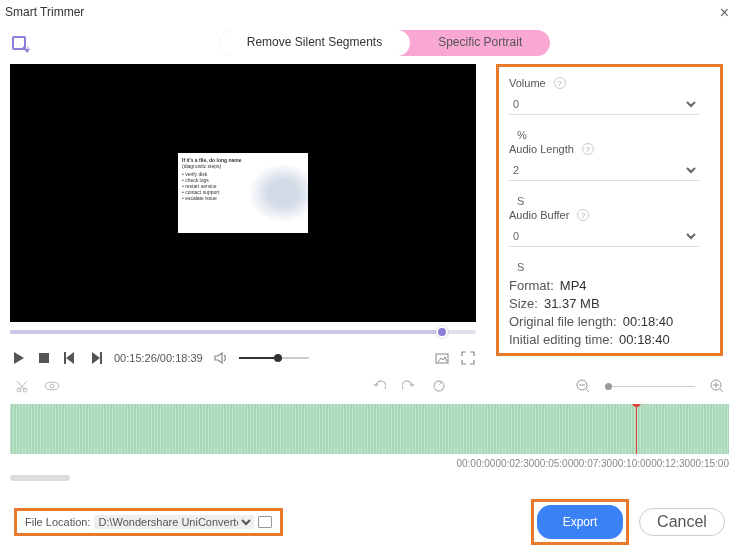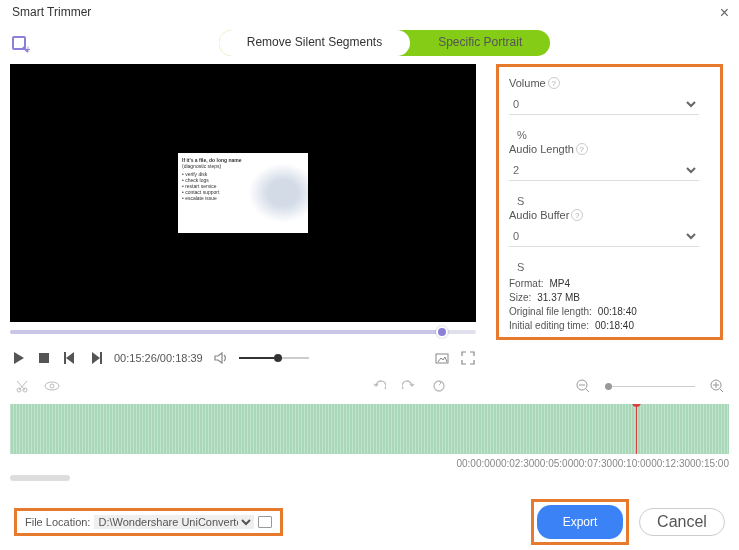--- a/index.html
+++ b/index.html
@@ -1,44 +1,44 @@
 <!DOCTYPE html>
 <html><head>
 <meta charset="utf-8">
 <style>
 *{box-sizing:border-box;margin:0;padding:0;font-family:Arial,sans-serif}
 body{width:739px;height:550px;background:#fff;position:relative;overflow:hidden}
-.titlebar{height:24px;display:flex;align-items:center;padding:4px 12px;font-size:12px;color:#333}
+.titlebar{height:24px;display:flex;align-items:center;padding:4px 5px;font-size:12px;color:#333}
 .close-x{position:absolute;right:10px;top:4px;font-size:16px;color:#666;cursor:pointer}
 .logo{width:20px;height:20px;margin-left:10px;display:inline-block}
 .tabs{display:flex;justify-content:center;margin:6px 0 8px}
-.tab-container{background:#84cc16;border-radius:16px;display:flex;height:26px}
+.tab-container{background:#f9a8d4;border-radius:16px;display:flex;height:26px}
 .tab{padding:5px 28px;font-size:12px;border-radius:14px;cursor:pointer;color:#555}
 .tab.active{background:#fff;color:#333}
 .main{display:flex;padding:0 10px}
 .video-area{width:466px}
 .preview{width:466px;height:258px;background:#000;position:relative;display:flex;align-items:center;justify-content:center}
 .thumb{width:130px;height:80px;background:#fff;font-size:5px;color:#333;padding:4px;position:relative;overflow:hidden}
 .thumb::after{content:"";position:absolute;right:-10px;top:10px;width:70px;height:60px;background:radial-gradient(ellipse at center,rgba(200,210,225,.8) 30%,transparent 70%);border-radius:50%}
 .progress-bar{height:4px;background:#e0dfec;margin-top:8px;position:relative;border-radius:2px}
 .progress-fill{height:100%;width:94%;background:#c9c6e8;border-radius:2px}
 .progress-thumb{position:absolute;right:6%;top:-4px;width:12px;height:12px;background:#8b7fd9;border-radius:50%;border:2px solid #fff;box-shadow:0 0 2px rgba(0,0,0,.3)}
 .controls{display:flex;align-items:center;gap:10px;margin-top:10px;height:28px}
 .ctrl-ico{width:16px;height:16px;display:flex;align-items:center;justify-content:center;color:#666;cursor:pointer}
 .time{font-size:11px;color:#555}
 .vol-slider{width:70px;height:2px;background:#ccc;position:relative}
 .vol-slider::after{content:"";position:absolute;width:50%;height:100%;background:#333;left:0}
 .vol-dot{position:absolute;left:50%;top:-3px;width:8px;height:8px;background:#333;border-radius:50%}
 .sidebar{flex:1;padding:0 6px 0 20px}
 .box1{border:3px solid #e87a2e;padding:10px 10px 6px;margin-bottom:8px}
-.field-label{font-size:11px;color:#555;display:flex;align-items:center;gap:2px;margin-bottom:4px}
+.field-label{font-size:11px;color:#555;display:flex;align-items:center;gap:8px;margin-bottom:4px}
 .help{width:12px;height:12px;border:1px solid #ccc;border-radius:50%;font-size:8px;display:flex;align-items:center;justify-content:center;color:#aaa}
 .sel{width:190px;height:22px;border:none;border-bottom:1px solid #ddd;font-size:11px;color:#666;background:#fff;margin-bottom:10px;display:inline-block}
 .unit{font-size:11px;color:#666;margin-left:8px}
-.info-row{font-size:10px;color:#555;display:flex;gap:6px;margin-top:3px}
+.info-row{font-size:13px;color:#555;display:flex;gap:6px;margin-top:3px}
 .info-row .v{font-weight:normal;color:#333}
 .box2{border:3px solid #e87a2e;padding:5px 18px;text-align:center}
 .run-btn{width:100%;height:22px;border:1px solid #bbb;border-radius:11px;background:#fff;font-size:11px;color:#555;cursor:pointer}
 .toolbar2{display:flex;align-items:center;padding:6px 14px;gap:14px;color:#999}
 .toolbar2 .spacer{flex:1}
 .zoom-line{width:90px;height:1px;background:#ccc;position:relative}
 .zoom-line::before{content:"";position:absolute;left:0;top:-3px;width:7px;height:7px;background:#999;border-radius:50%}
 .waveform{height:50px;margin:4px 10px 0;background:linear-gradient(#a8d8b8,#a8d8b8);position:relative;overflow:hidden}
 .waveform::before{content:"";position:absolute;inset:0;background:repeating-linear-gradient(90deg,rgba(255,255,255,.3) 0 1px,transparent 1px 3px)}
 .playhead{position:absolute;left:87%;top:-6px;bottom:-18px;width:1px;background:#d94040}

